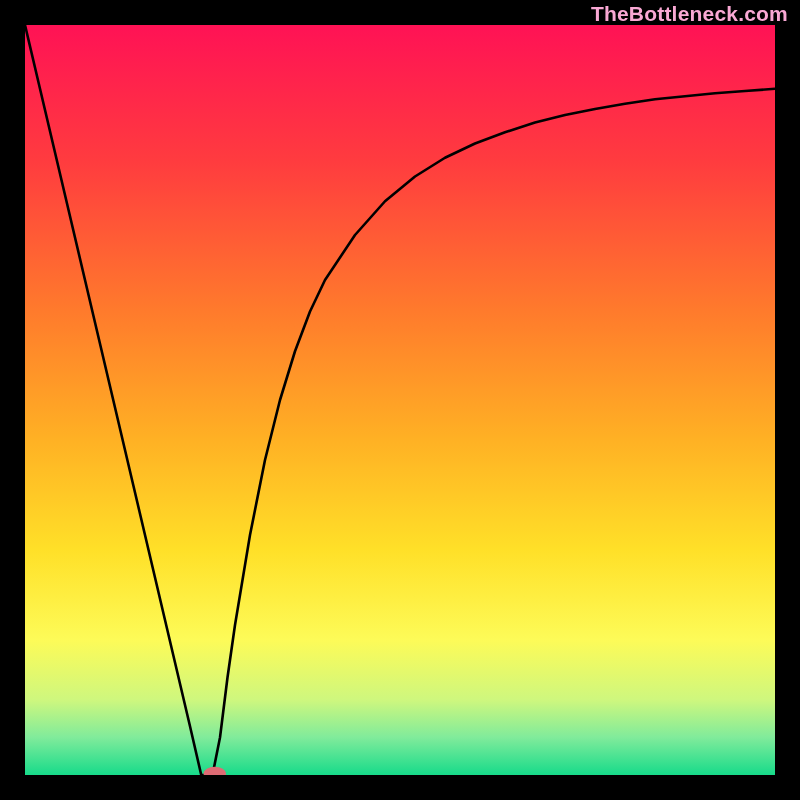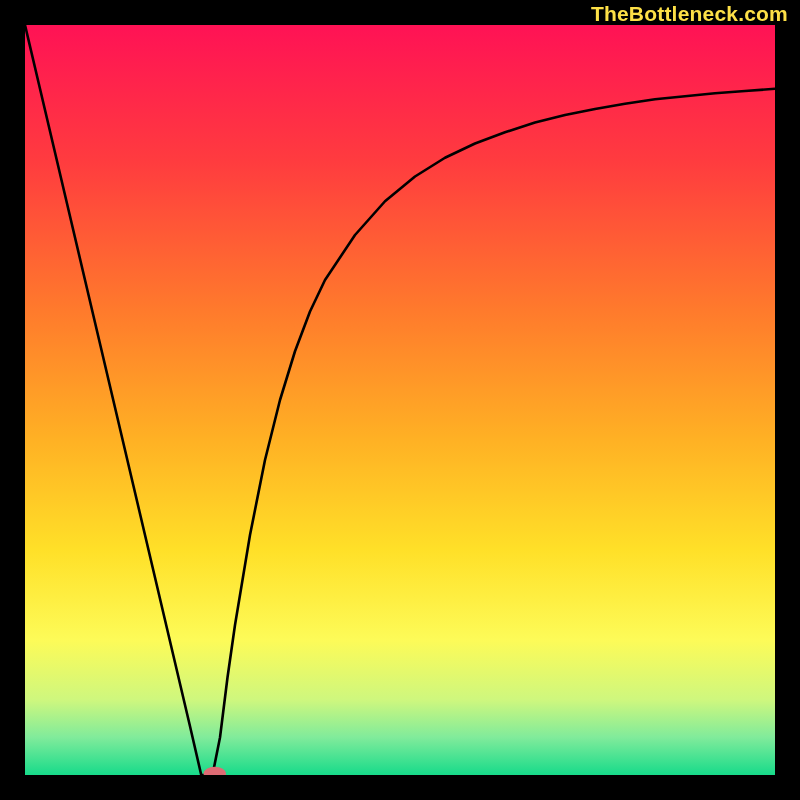--- a/index.html
+++ b/index.html
@@ -23,21 +23,21 @@
     position: absolute;
     top: 25px;
     left: 25px;
     width: 750px;
     height: 750px;
   }
   .watermark {
     position: absolute;
     top: 2px;
     right: 12px;
-    color: #fde047;
+    color: #f9a8d4;
     font-size: 21px;
     font-weight: 600;
     letter-spacing: 0.2px;
   }
   svg {
     display: block;
   }
 </style>
 </head>
 <body>

